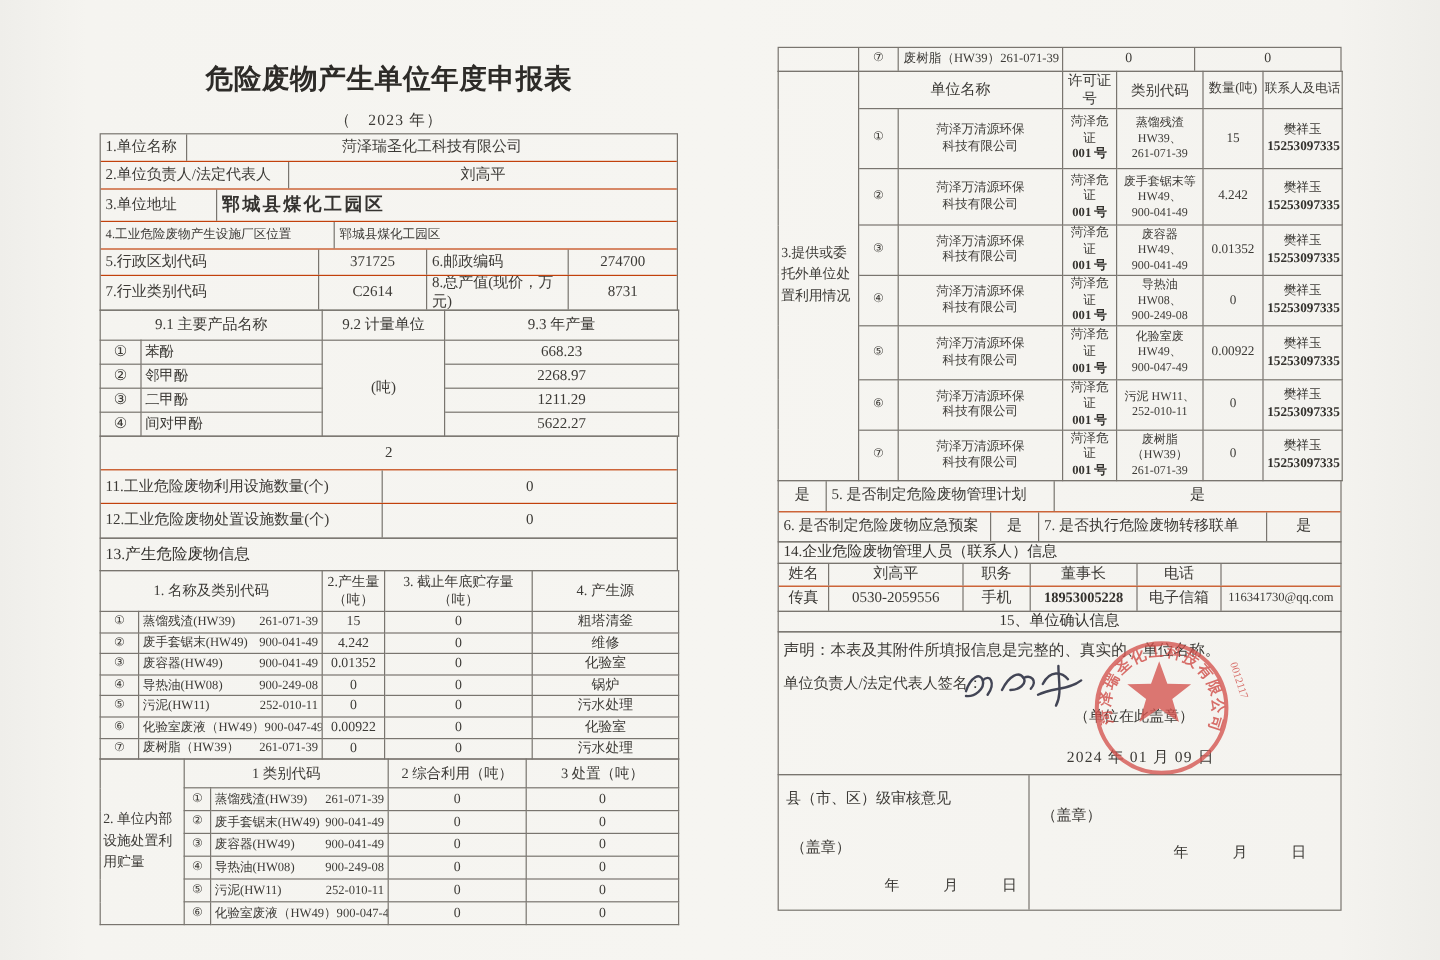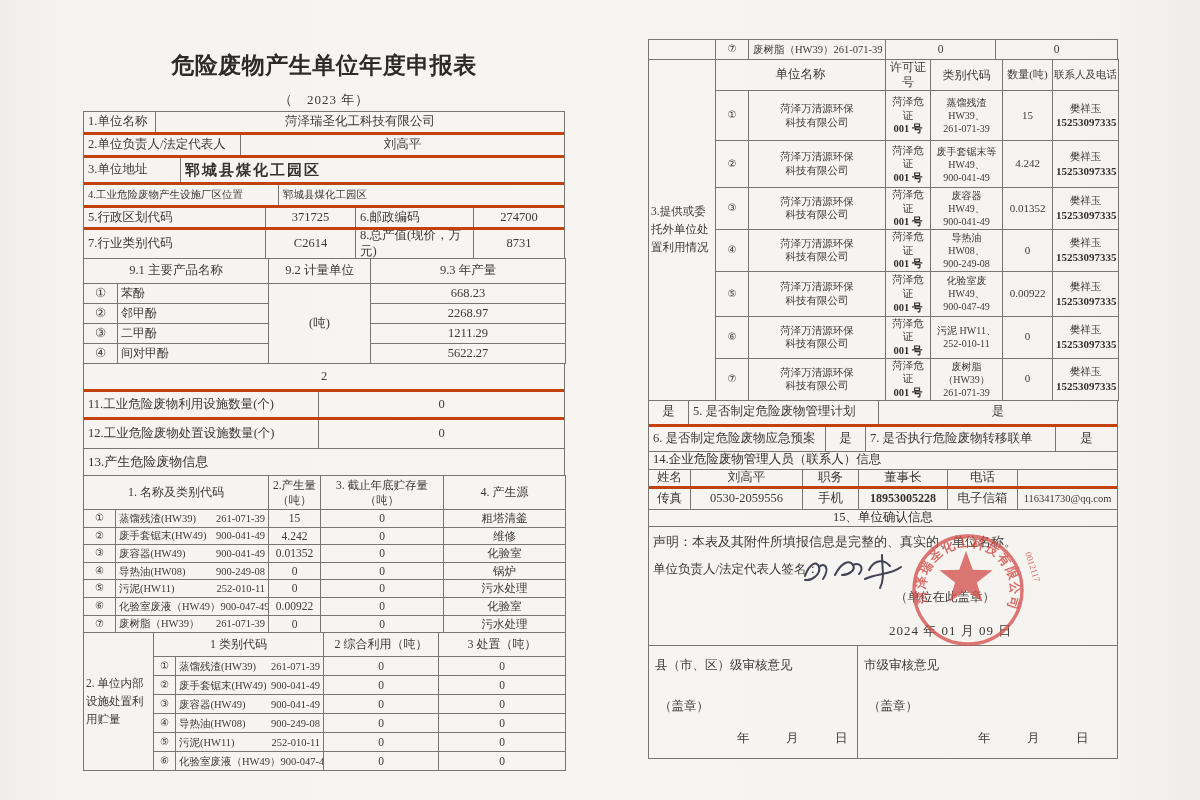--- a/index.html
+++ b/index.html
@@ -9,21 +9,21 @@
     background: linear-gradient(90deg,#efeeea 0%,#f5f4f0 6%,#f6f5f1 50%,#f4f3ef 93%,#eeede9 100%);
     font-family:"Liberation Serif", serif;
     color:#3c3a36;
   }
   .abs { position:absolute; }
   .pg-title { font-size:23px; font-weight:bold; color:#2d2b28; text-align:center; letter-spacing:0.5px; }
   .pg-year  { font-size:13px; text-align:center; color:#3c3a36; letter-spacing:1px;font-family:Liberation Serif, serif; }
 
   
   .sec { border:1px solid #79756f; margin-top:-1px; width:100%; background:transparent; }
-  .frow { display:flex; align-items:stretch; border-bottom:3px solid #c2410c; }
+  .frow { display:flex; align-items:stretch; border-bottom:1px solid #c2410c; }
   .frow:last-child { border-bottom:none; }
   .fc { border-right:1px solid #79756f; flex-shrink:0; display:flex; align-items:center; padding:0 4px; font-size:12.5px; line-height:1.25; overflow:hidden; }
   .fc:last-child { border-right:none; }
   .fc.ctr { justify-content:center; text-align:center; }
   .fc.top { align-items:flex-start; }
 
   table { border-collapse:collapse; table-layout:fixed; width:100%; margin-top:-1px; }
   td { border:1px solid #79756f; padding:0 3px; font-size:12.5px; line-height:1.25; vertical-align:middle; color:#3c3a36; overflow:hidden; }
   .ctr { text-align:center; }
   .b { font-weight:bold; color:#33312d; }
@@ -584,19 +584,18 @@
   </div>
 
   <div class="sec">
     <div class="frow" style="height:112px">
       <div class="fc top" style="width:209px;display:block;padding:0">
         <div class="rev-title">县（市、区）级审核意见</div>
         <div class="rev-stamp">（盖章）</div>
         <div class="rev-date">年　月　日</div>
       </div>
       <div class="fc top" style="flex:1;display:block;padding:0">
-        <div class="rev-title">市级审核意见</div>
         <div class="rev-stamp">（盖章）</div>
         <div class="rev-date city">年　月　日</div>
       </div>
     </div>
   </div>
 </div>
 
 </body></html>

